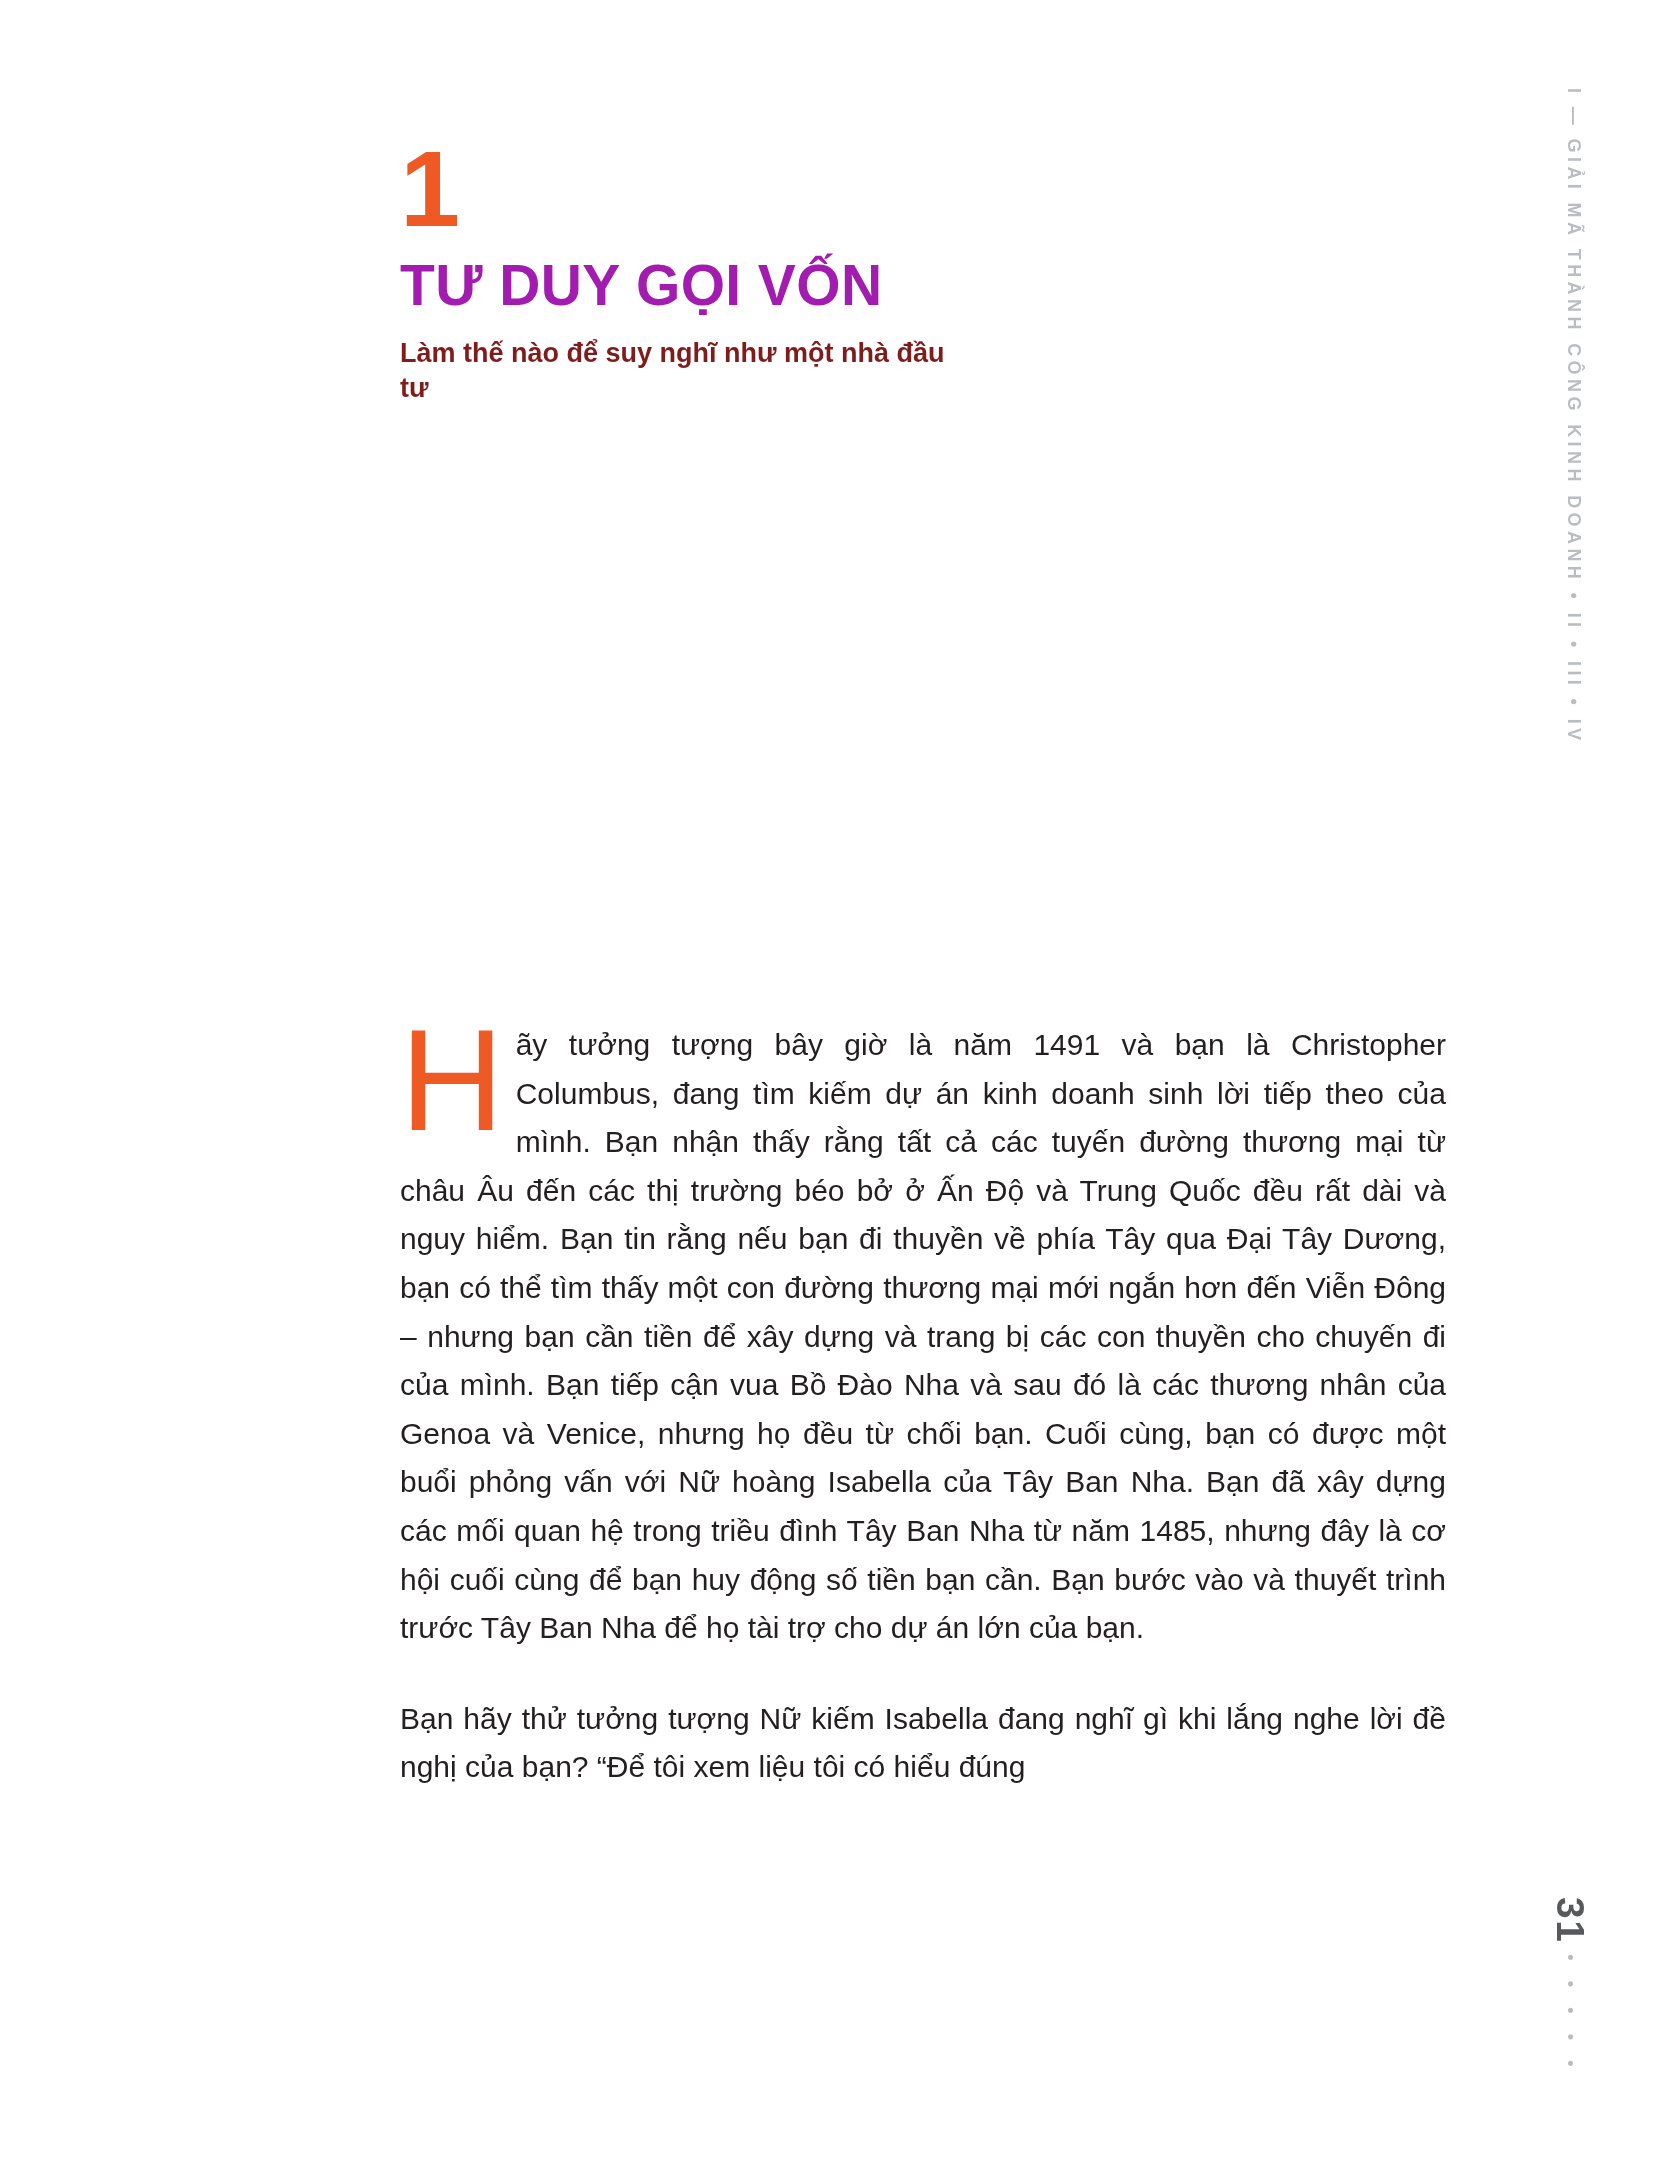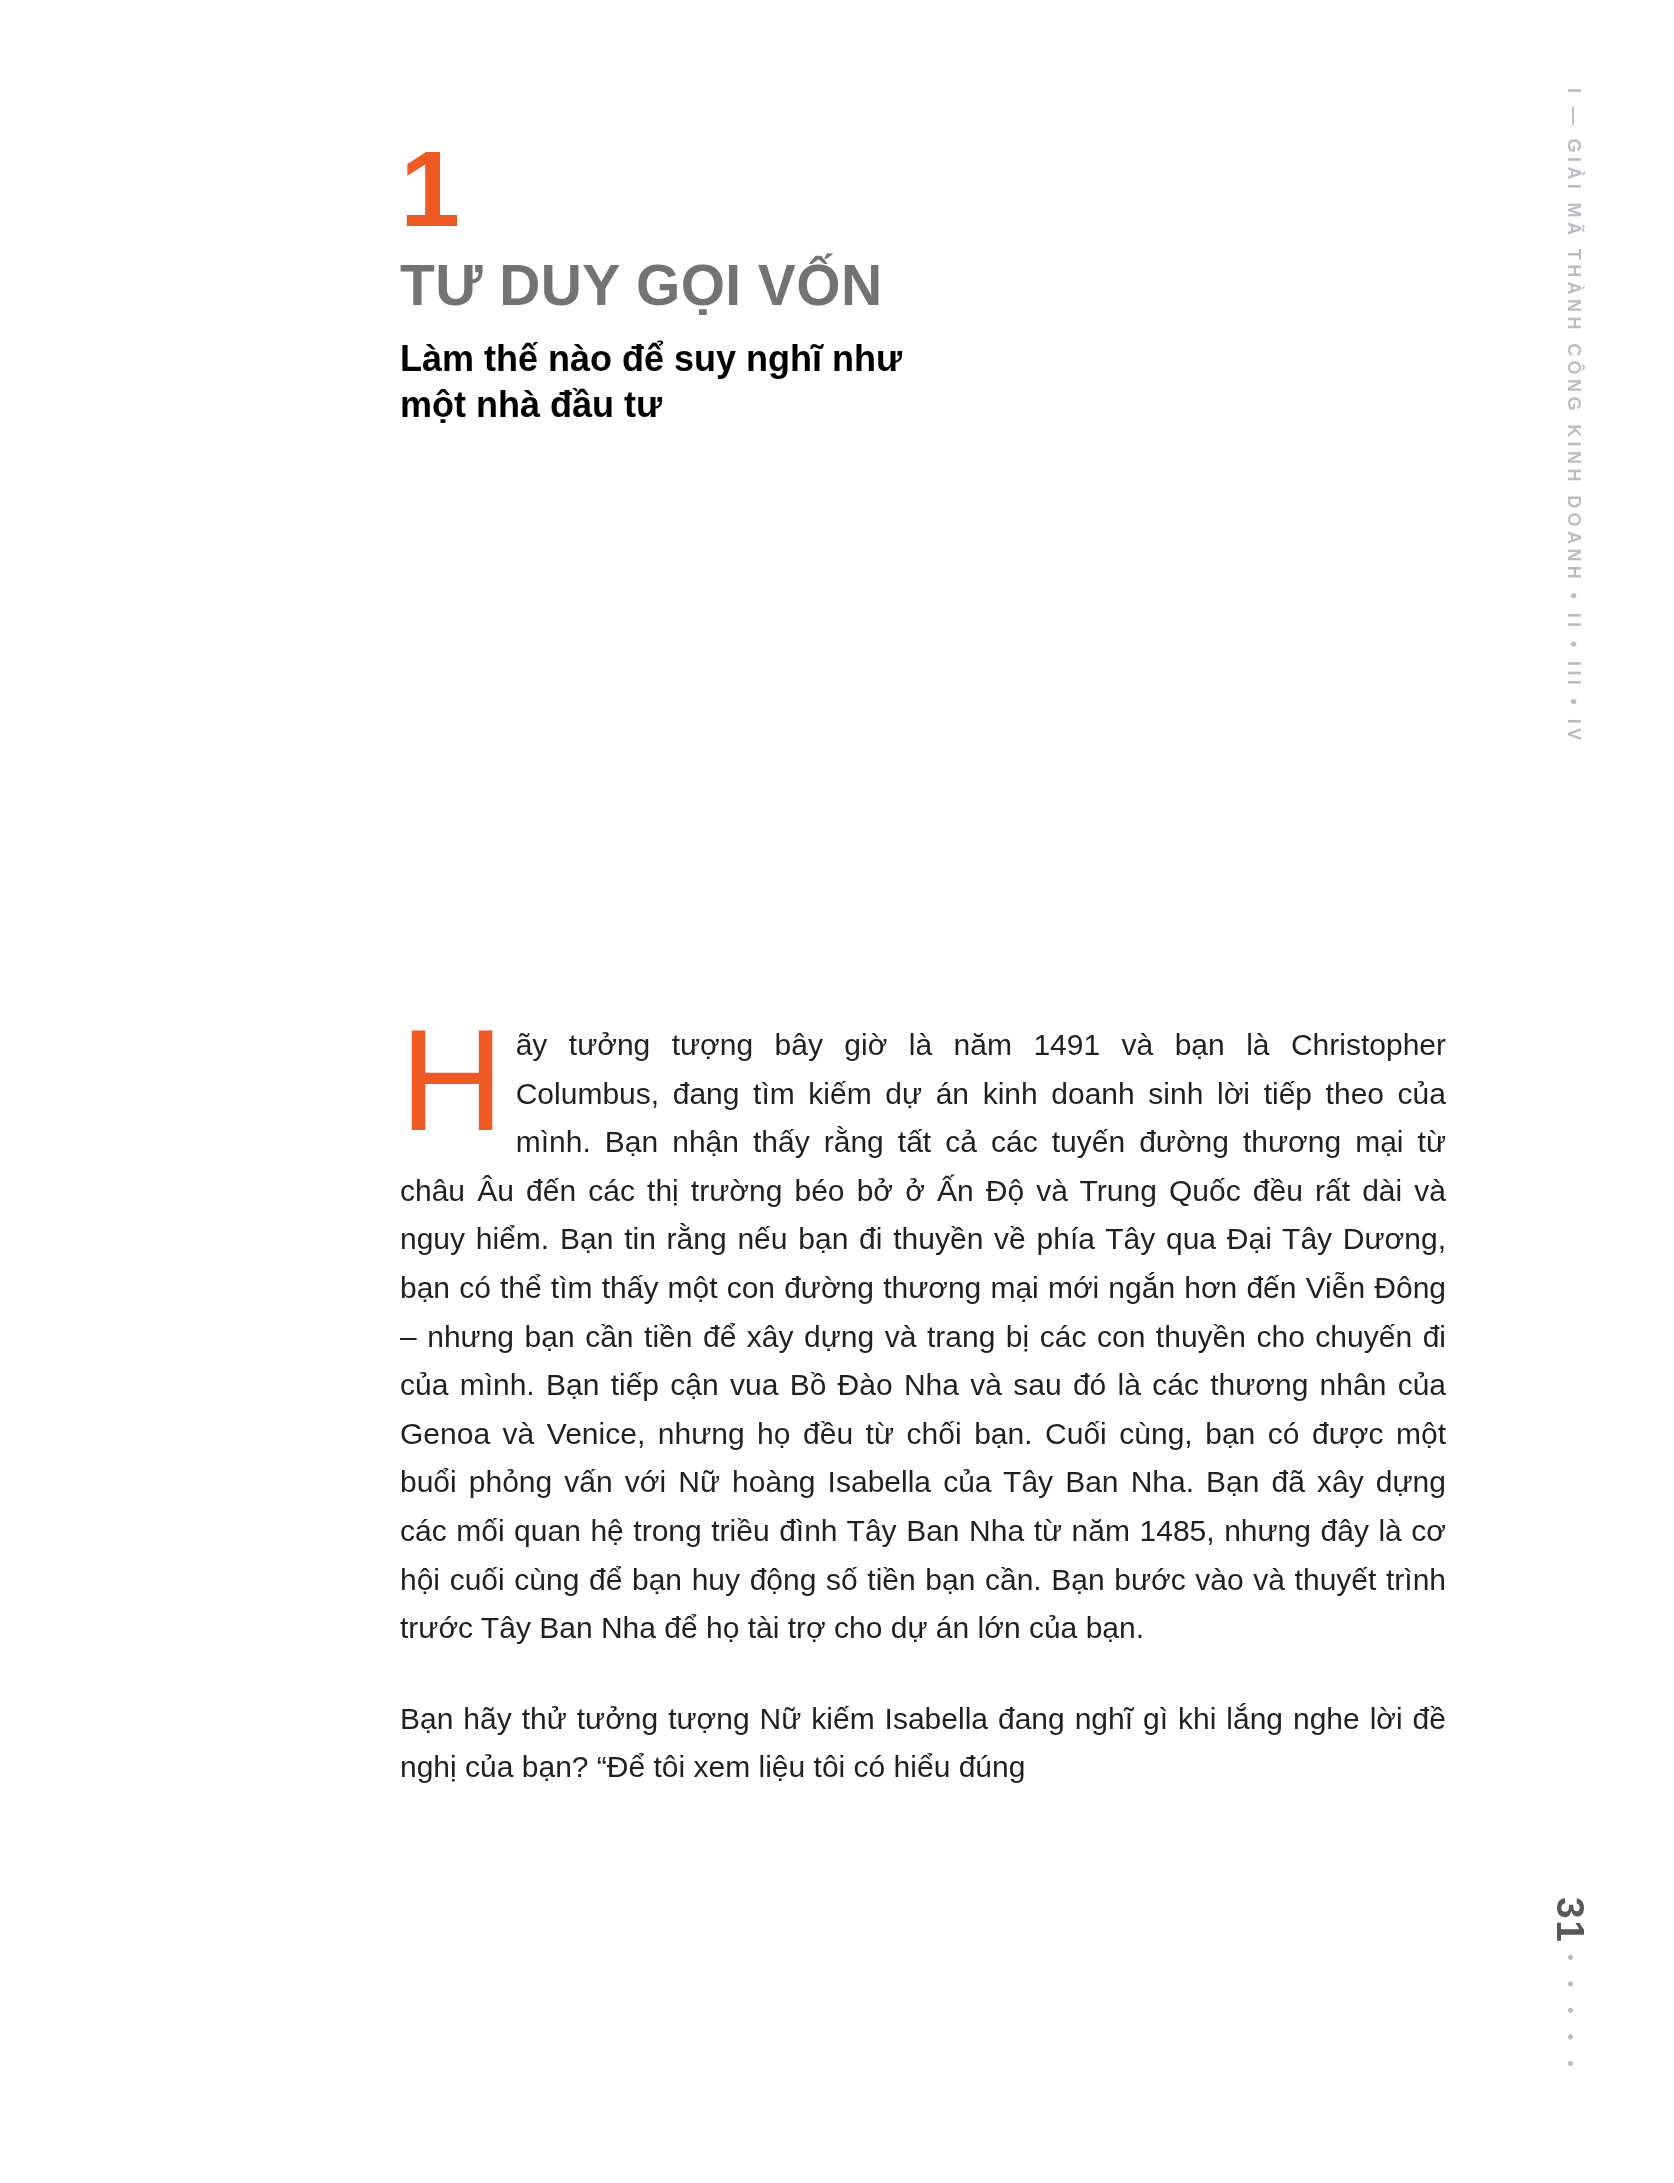--- a/index.html
+++ b/index.html
@@ -31,30 +31,30 @@
     font-size: 108px;
     font-weight: 700;
     color: #ef5a24;
     line-height: 1;
     letter-spacing: -1.5px;
     margin: 0 0 13px 0;
   }
   .chapter-title {
     font-size: 57px;
     font-weight: 700;
-    color: #737373;
+    color: #a21caf;
     line-height: 1.05;
     letter-spacing: 0.4px;
     margin: 0 0 20.4px 0;
     text-transform: uppercase;
   }
   .chapter-subtitle {
-    font-size: 36px;
+    font-size: 27px;
     font-weight: 700;
-    color: #000000;
+    color: #7f1d1d;
     line-height: 1.28;
     margin: 0;
     max-width: 554px;
   }
 
   
   .running-head {
     position: absolute;
     right: 79px;
     top: 88px;

